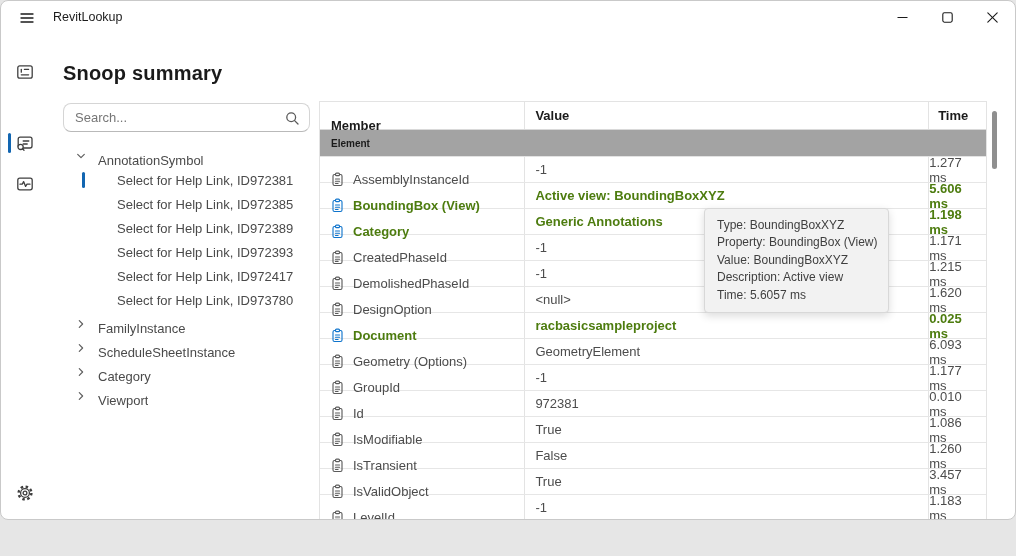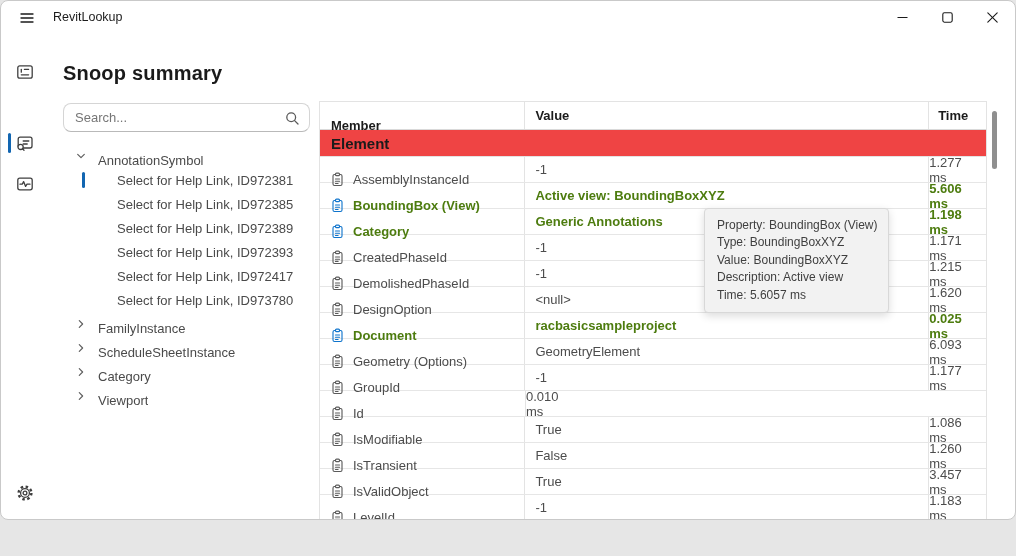--- a/index.html
+++ b/index.html
@@ -28,21 +28,21 @@
   
   .tree { position:absolute; left:62px; top:143px; width:250px; }
   .titem { position:relative; height:24px; display:flex; align-items:center; font-size:13px; color:#4a4a4a; cursor:pointer; }
   .titem .chev { position:absolute; left:12px; top:6px; color:#5f5f5f; }
   .titem.root .tlabel { margin-left:35px;margin-top:8px; }
   .titem.child .tlabel { margin-left:54px; }
   .titem.selected::before { content:""; position:absolute; left:19px; top:4px; width:3px; height:16px; border-radius:2px; background:#1266b1; }
   
   .table { position:absolute; left:318px; top:100px; width:668px; border:1px solid #e3e3e3; border-bottom:none; background:#fff; }
   .thead { display:flex; height:28px; align-items:center; border-bottom:1px solid #d9d9d9; font-weight:bold; font-size:13px; color:#1b1b1b; }
-  .tgroup { height:27px; display:flex; align-items:center; padding-left:11px; background:#ef4444; border-bottom:1px solid #e3e3e3; font-weight:bold; font-size:15px; color:#1b1b1b; }
+  .tgroup { height:27px; display:flex; align-items:center; padding-left:11px; background:#a3a3a3; border-bottom:1px solid #e3e3e3; font-weight:bold; font-size:10px; color:#1b1b1b; }
   .trow { display:flex; height:26px; align-items:center; border-bottom:1px solid #e6e6e6; font-size:13px; color:#4c4c4c; background:#fff; }
   .cell { height:100%; display:flex; align-items:center; }
   .c-member { width:205px; padding-left:10px;margin-top:20px; }
   .c-value  { width:405px; padding-left:10px; border-left:1px solid #e3e3e3; }
   .c-time   { width:58px; padding-right:9px; border-left:1px solid #e3e3e3; justify-content:flex-end; }
   .thead .c-member { padding-left:11px; }
   .thead .c-time { justify-content:flex-start; padding-left:9px; }
   .micon { color:#5a5a5a; margin-right:8px; flex:none; }
   .trow.accent { color:#4d7c0f; font-weight:bold; }
   .trow.accent .micon { color:#0f74cc; }
@@ -374,20 +374,21 @@
     </div>
     <div class="trow">
       <div class="cell c-member">
           <span class="micon">
             <svg width="15" height="15">
               <use href="#sym-clipboard"></use>
             </svg>
           </span>
           <span class="mname">Id</span>
         </div>
+      <div class="cell c-value">972381</div>
       <div class="cell c-time">0.010 ms</div>
     </div>
     <div class="trow">
       <div class="cell c-member">
           <span class="micon">
             <svg width="15" height="15">
               <use href="#sym-clipboard"></use>
             </svg>
           </span>
           <span class="mname">IsModifiable</span>
@@ -443,20 +444,20 @@
       <div class="cell c-time">2.376 ms</div>
     </div>
   </div>
 
   <div class="vscroll">
     <div class="vthumb"></div>
   </div>
   <div class="hscroll"></div>
 
   <div class="tooltip">
+    <div>Type: BoundingBoxXYZ</div>
     <div>Property: BoundingBox (View)</div>
-    <div>Type: BoundingBoxXYZ</div>
     <div>Value: BoundingBoxXYZ</div>
     <div>Description: Active view</div>
     <div>Time: 5.6057 ms</div>
   </div>
 
 </div>
 
 </body></html>

